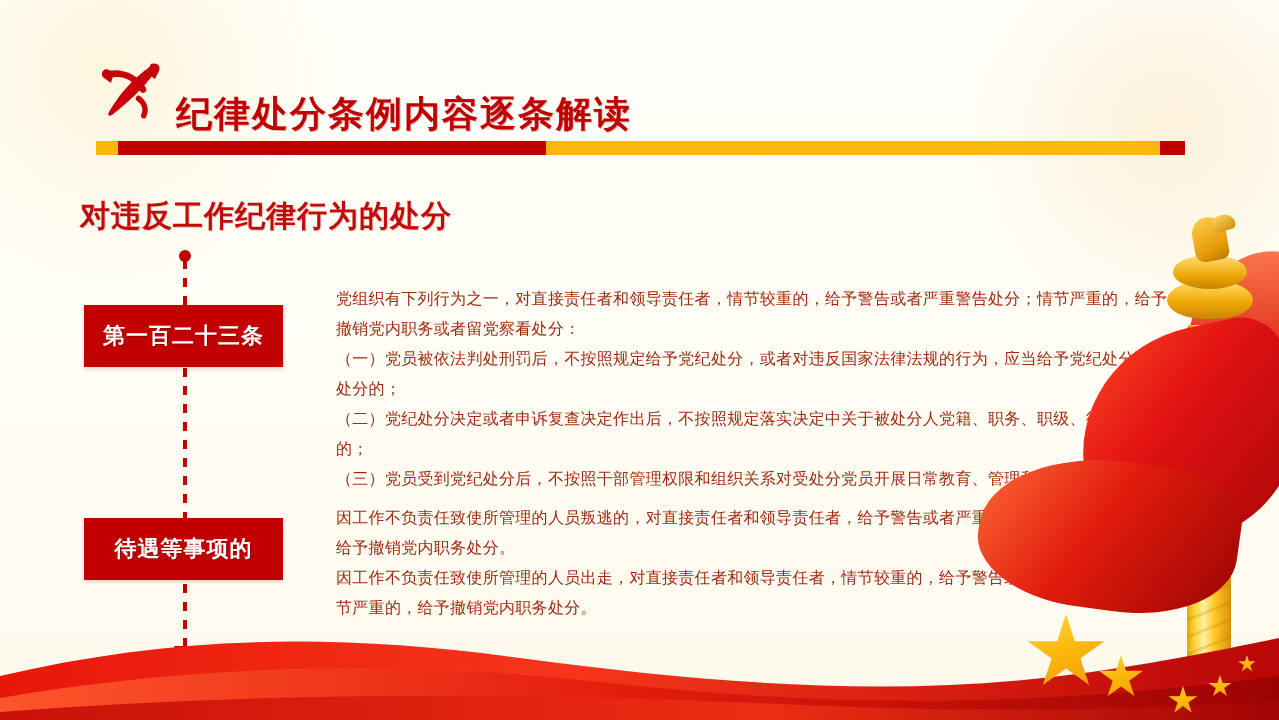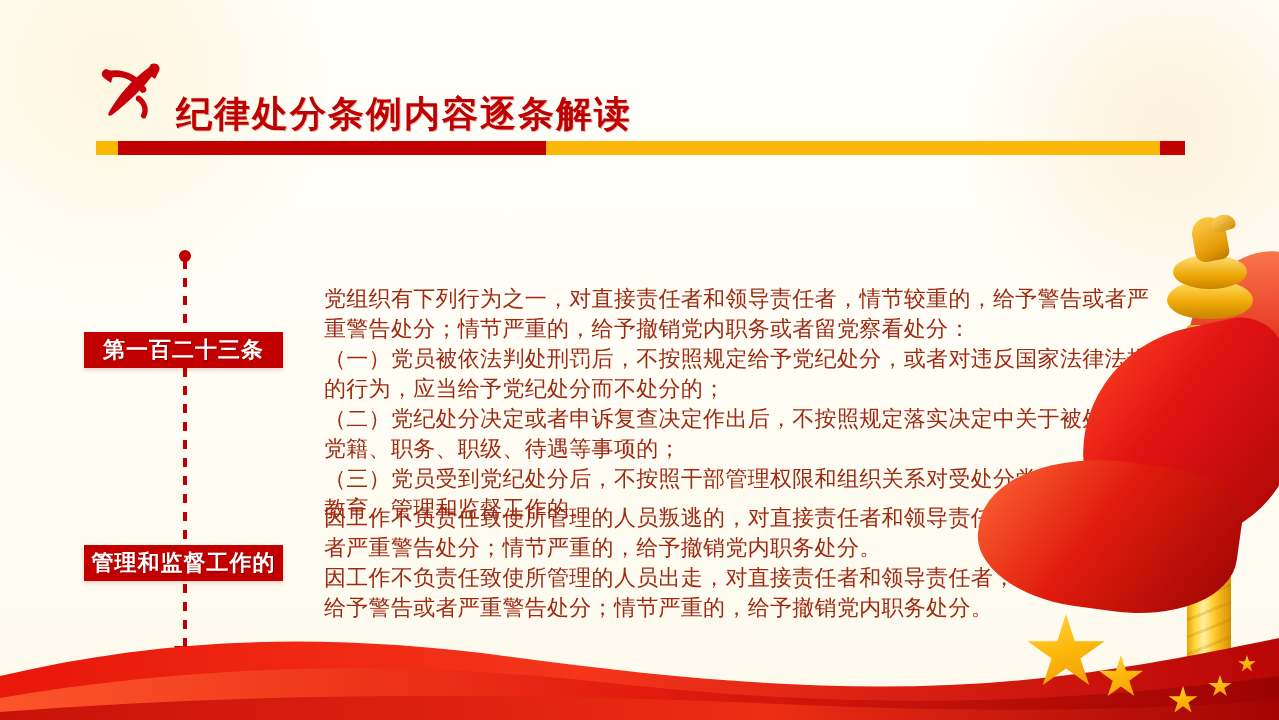--- a/index.html
+++ b/index.html
@@ -39,30 +39,30 @@
   .timeline{position:absolute;left:178px;top:250px;width:14px;height:420px;}
   .tl-dot{position:absolute;left:1px;top:0;width:12px;height:12px;border-radius:50%;
     background:#c00000;}
   .tl-line{position:absolute;left:5px;top:10px;width:4px;height:390px;
     background:repeating-linear-gradient(180deg,#c00000 0 9px,rgba(255,255,255,0) 9px 18px);}
   .tl-arrow{position:absolute;left:-4px;top:396px;width:0;height:0;
     border-left:11px solid transparent;border-right:11px solid transparent;
     border-top:20px solid #c00000;}
 
   
-  .badge{position:absolute;left:84px;width:199px;height:36px;background:#c20000;
+  .badge{position:absolute;left:84px;width:199px;height:62px;background:#c20000;
     display:flex;align-items:center;justify-content:center;
-    box-shadow:0 2px 4px rgba(140,0,0,.18);margin-top:27px;}
+    box-shadow:0 2px 4px rgba(140,0,0,.18);}
   .badge span{color:#ffffff;font-size:22px;font-weight:bold;letter-spacing:1px;
     text-shadow:1px 1px 1px rgba(100,0,0,.45);}
   #badge-123{top:305px;}
   #badge-124{top:518px;}
 
   
-  .body-block{position:absolute;left:324px;color:#9e2a12;font-size:22px;line-height:30px;
+  .body-block{position:absolute;left:336px;color:#9e2a12;font-size:16px;line-height:30px;
     letter-spacing:.3px;}
   #para-123{top:284px;width:836px;}
   #para-124{top:503px;width:836px;}
   .body-block p{margin:0;}
 
   
   .pillar-wrap{position:absolute;right:0;top:215px;width:160px;height:460px;}
   .p-shaft{position:absolute;left:68px;top:110px;width:44px;height:350px;
     background:linear-gradient(90deg,#e8a406 0%,#ffd63a 18%,#fff0a0 38%,#ffc928 62%,#d89105 100%);
     border-radius:4px;}
@@ -141,40 +141,41 @@
     <div class="title">纪律处分条例内容逐条解读</div>
   </div>
 
   <div class="divider">
     <div class="div-gold-cap"></div>
     <div class="div-red"></div>
     <div class="div-gold"></div>
     <div class="div-red-cap"></div>
   </div>
 
+  <div class="subtitle">对违反工作纪律行为的处分</div>
 
   <div class="timeline">
     <div class="tl-dot"></div>
     <div class="tl-line"></div>
     <div class="tl-arrow"></div>
   </div>
 
   <div class="badge" id="badge-123">
     <span>第一百二十三条</span>
   </div>
 
   <div class="body-block" id="para-123">
     <p>党组织有下列行为之一，对直接责任者和领导责任者，情节较重的，给予警告或者严重警告处分；情节严重的，给予撤销党内职务或者留党察看处分：</p>
     <p>（一）党员被依法判处刑罚后，不按照规定给予党纪处分，或者对违反国家法律法规的行为，应当给予党纪处分而不处分的；</p>
     <p>（二）党纪处分决定或者申诉复查决定作出后，不按照规定落实决定中关于被处分人党籍、职务、职级、待遇等事项的；</p>
     <p>（三）党员受到党纪处分后，不按照干部管理权限和组织关系对受处分党员开展日常教育、管理和监督工作的。</p>
   </div>
 
   <div class="badge" id="badge-124">
-    <span>管理和监督工作的</span>
+    <span>待遇等事项的</span>
   </div>
 
   <div class="body-block" id="para-124">
     <p>因工作不负责任致使所管理的人员叛逃的，对直接责任者和领导责任者，给予警告或者严重警告处分；情节严重的，给予撤销党内职务处分。</p>
     <p>因工作不负责任致使所管理的人员出走，对直接责任者和领导责任者，情节较重的，给予警告或者严重警告处分；情节严重的，给予撤销党内职务处分。</p>
   </div>
 
   <div class="ribbon-c"></div>
 
   <div class="pillar-wrap">

